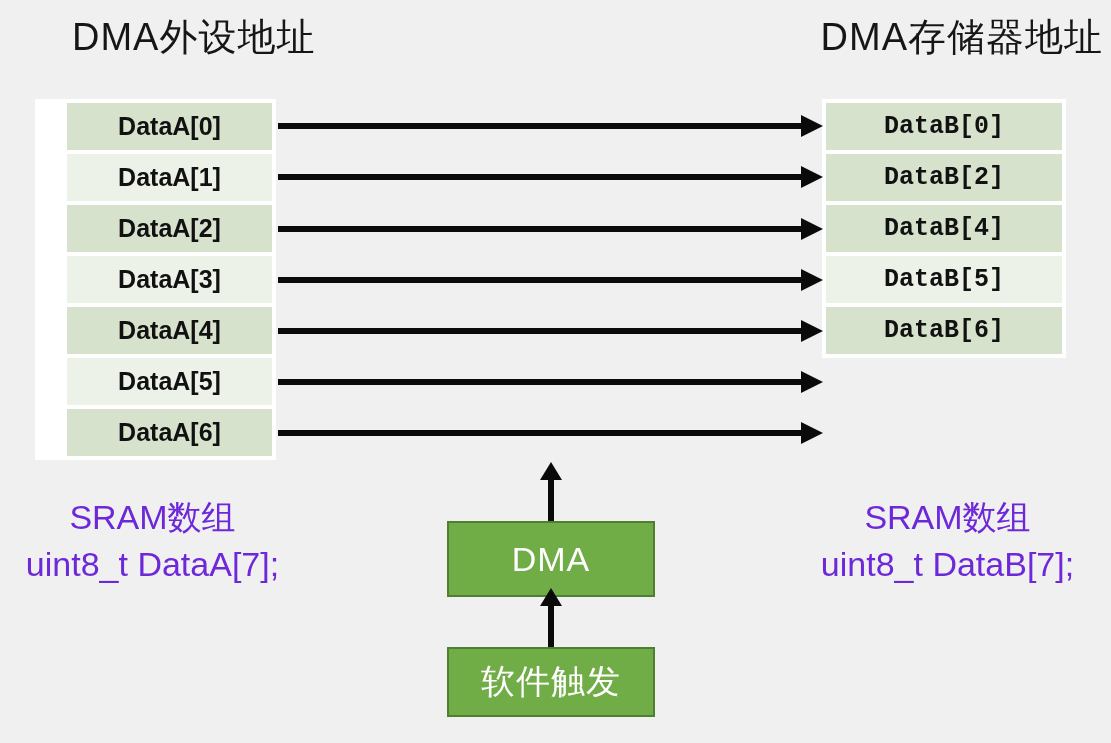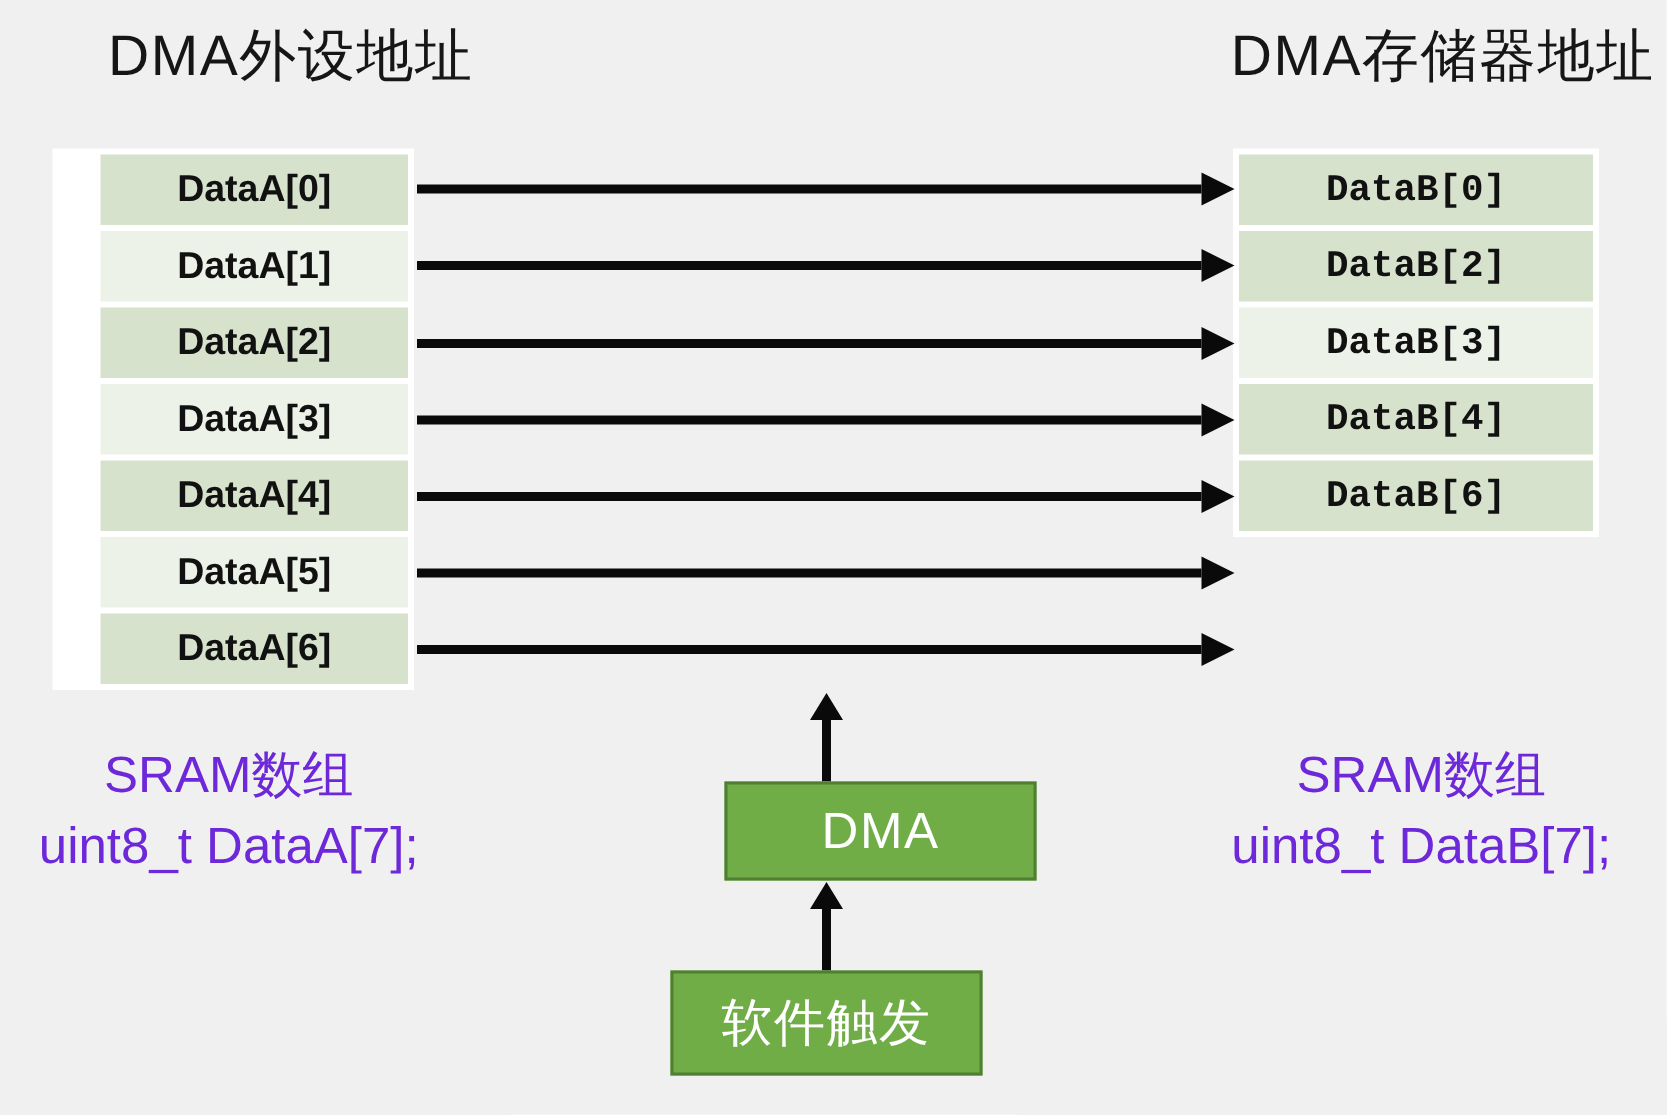--- a/index.html
+++ b/index.html
@@ -92,21 +92,21 @@
     box-sizing: border-box;
     background: var(--box-green, #70ad47);
     border: 2px solid var(--box-border, #507e32);
     display: flex;
     align-items: center;
     justify-content: center;
     color: #ffffff;
     font-size: 34px;
     letter-spacing: 1px;
   }
-  .dma-box     { top: 521px; height: 66px; margin-left: 36px; }
+  .dma-box     { top: 521px; height: 76px; }
   .trigger-box { top: 647px; height: 70px; }
 
   .caption {
     position: absolute;
     top: 494px;
     text-align: center;
     font-size: 34px;
     line-height: 47px;
     color: #6d28d9;
     white-space: nowrap;
@@ -128,22 +128,22 @@
     <div class="mem-row row-dark">DataA[2]</div>
     <div class="mem-row row-light">DataA[3]</div>
     <div class="mem-row row-dark">DataA[4]</div>
     <div class="mem-row row-light">DataA[5]</div>
     <div class="mem-row row-dark">DataA[6]</div>
   </div>
 
   <div class="mem-table table-right">
     <div class="mem-row row-dark">DataB[0]</div>
     <div class="mem-row row-dark">DataB[2]</div>
-    <div class="mem-row row-light">DataB[3]</div>
     <div class="mem-row row-dark">DataB[4]</div>
+    <div class="mem-row row-light">DataB[5]</div>
     <div class="mem-row row-dark">DataB[6]</div>
   </div>
 
   <div class="h-arrow" style="top:123px"></div>
   <div class="h-arrow" style="top:174px"></div>
   <div class="h-arrow" style="top:226px"></div>
   <div class="h-arrow" style="top:277px"></div>
   <div class="h-arrow" style="top:328px"></div>
   <div class="h-arrow" style="top:379px"></div>
   <div class="h-arrow" style="top:430px"></div>

